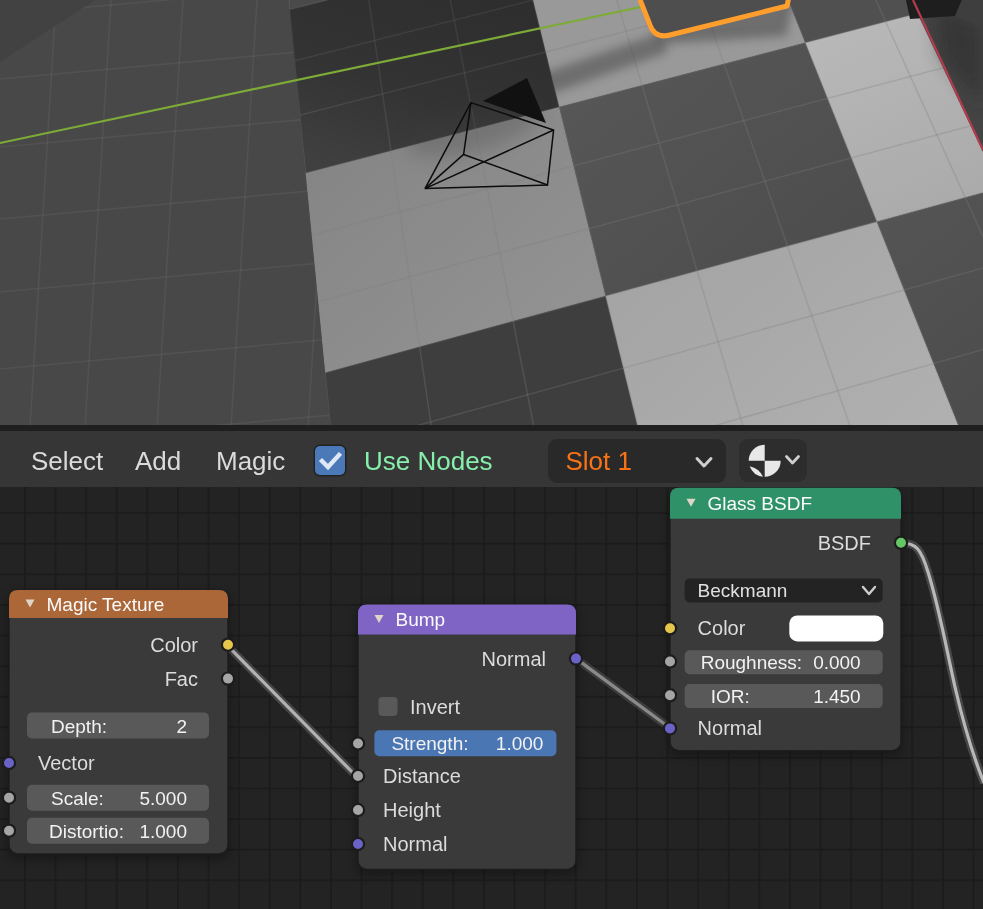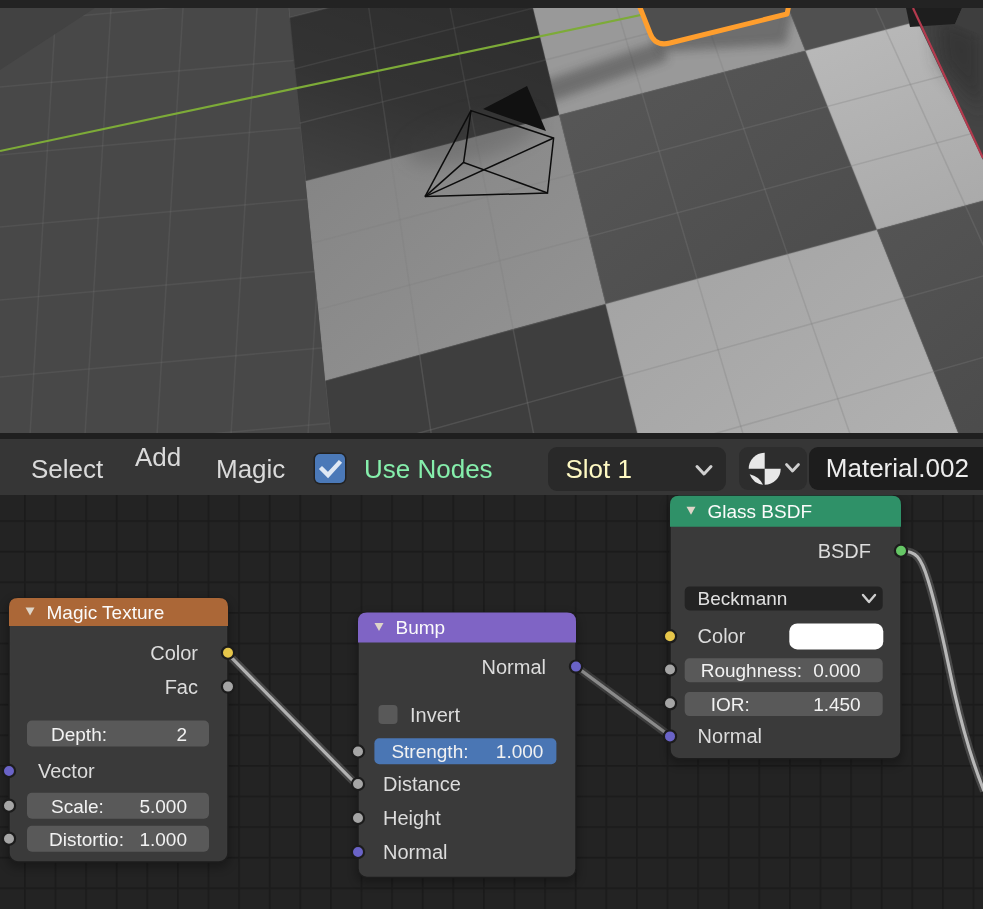--- a/index.html
+++ b/index.html
@@ -1,14 +1,14 @@
 <!DOCTYPE html>
 <html><head><meta charset="utf-8"><style>
 html,body{margin:0;padding:0;width:983px;height:909px;overflow:hidden;background:#232323;font-family:"Liberation Sans",sans-serif;}
-#stage{position:relative;width:983px;height:776px;margin-top:8px;}
+#stage{position:relative;width:983px;height:776px;}
 svg text{font-family:"Liberation Sans",sans-serif;}
 </style></head><body>
 <div id="stage">
 <svg width="983" height="427" viewBox="0 0 983 427" style="position:absolute;left:0;top:0">
       <rect x="0" y="0" width="983" height="427" fill="#484848"></rect>
       <defs>
 <linearGradient id="gmid" x1="0" y1="0" x2="1" y2="1">
  <stop offset="0" stop-color="#838383"></stop>
           <stop offset="1" stop-color="#959595"></stop>
 </linearGradient>
@@ -137,44 +137,41 @@
         <polygon points="471,102.6 553.6,130 547.5,185 463.6,154.4" fill="none"></polygon>
         <line x1="425" y1="188.6" x2="471" y2="102.6"></line>
         <line x1="425" y1="188.6" x2="553.6" y2="130"></line>
         <line x1="425" y1="188.6" x2="547.5" y2="185"></line>
         <line x1="425" y1="188.6" x2="463.6" y2="154.4"></line>
       </g>
       <polygon points="483,101 527,78 546,123" fill="#111111"></polygon>
     </svg>
 <div style="position:absolute;left:0;top:425px;width:983px;height:56px;background:#363636;border-top:6px solid #1f1f1f;font-size:26px;color:#dadada;">
   <span style="position:absolute;left:31px;top:15px;">Select</span>
-  <span style="position:absolute;left:135px;top:3px;text-align:right;">Add</span>
+  <span style="position:absolute;left:135px;top:15px;text-align:right;">Add</span>
   <span style="position:absolute;left:216px;top:15px;">Magic</span>
   <span style="position:absolute;left:315px;top:15px;width:30px;height:29px;background:#4b79b8;border-radius:5px;box-shadow:0 0 0 1.5px #222222;">
     <svg width="30" height="29" viewBox="0 0 30 29" style="position:absolute;left:0;top:0">
           <path d="M7 15 L13 21 L24 9" stroke="#dfe8f4" stroke-width="4.4" fill="none" stroke-linecap="square"></path>
         </svg>
   </span>
   <span style="position:absolute;left:364px;top:15px;color:#86efac;">Use Nodes</span>
   <div style="position:absolute;left:547.7px;top:8px;width:178.5px;height:43.5px;background:#292929;border-radius:9px;">
-    <span style="position:absolute;left:17.7px;top:7px;color:#fef9c3;">Slot 1</span>
+    <span style="position:absolute;left:17.7px;top:7px;color:#f97316;">Slot 1</span>
     <svg width="26" height="26" viewBox="0 0 26 26" style="position:absolute;right:9px;top:10px;">
           <path d="M6 9.5 L13 17 L20 9.5" stroke="#cfcfcf" stroke-width="3" fill="none" stroke-linecap="round" stroke-linejoin="round"></path>
         </svg>
   </div>
   <div style="position:absolute;left:738.6px;top:8px;width:68.7px;height:43px;background:#2d2d2d;border-radius:9px;">
     <svg width="69" height="43" viewBox="0 0 69 43" style="position:absolute;left:0;top:0">
       <path d="M25.7 5.8 A16 16 0 0 0 9.7 21.8 L25.7 21.8 Z" fill="#e8e8e8"></path>
       <path d="M41.7 21.8 A16 16 0 0 1 25.7 37.8 L25.7 21.8 Z" fill="#e8e8e8"></path>
       <path d="M10.7 27.3 A16 16 0 0 0 24 37.7 Q 19.9,29.3 10.7,27.3 Z" fill="#e8e8e8"></path>
       <path d="M47.5 17.5 L53.5 24 L59.5 17.5" stroke="#cfcfcf" stroke-width="2.8" fill="none" stroke-linecap="round" stroke-linejoin="round"></path>
     </svg>
-  </div>
-  <div style="position:absolute;left:808.8px;top:8px;width:174.2px;height:43px;background:#1d1d1d;border-radius:9px 0 0 9px;color:#ededed;">
-    <span style="position:absolute;left:17px;top:6px;">Material.002</span>
   </div>
 </div>
 <svg width="983" height="422" style="position:absolute;left:0;top:487px" viewBox="0 0 983 422">
       <defs>
 <filter id="nblur" x="-20%" y="-20%" width="140%" height="140%">
           <feGaussianBlur stdDeviation="5"></feGaussianBlur>
         </filter>
 <pattern id="grid" width="30.6" height="30.6" patternUnits="userSpaceOnUse" x="24" y="25.2">
   <rect width="30.6" height="30.6" fill="#232323"></rect>
   <rect width="30.6" height="1.8" fill="#1b1b1b"></rect>

